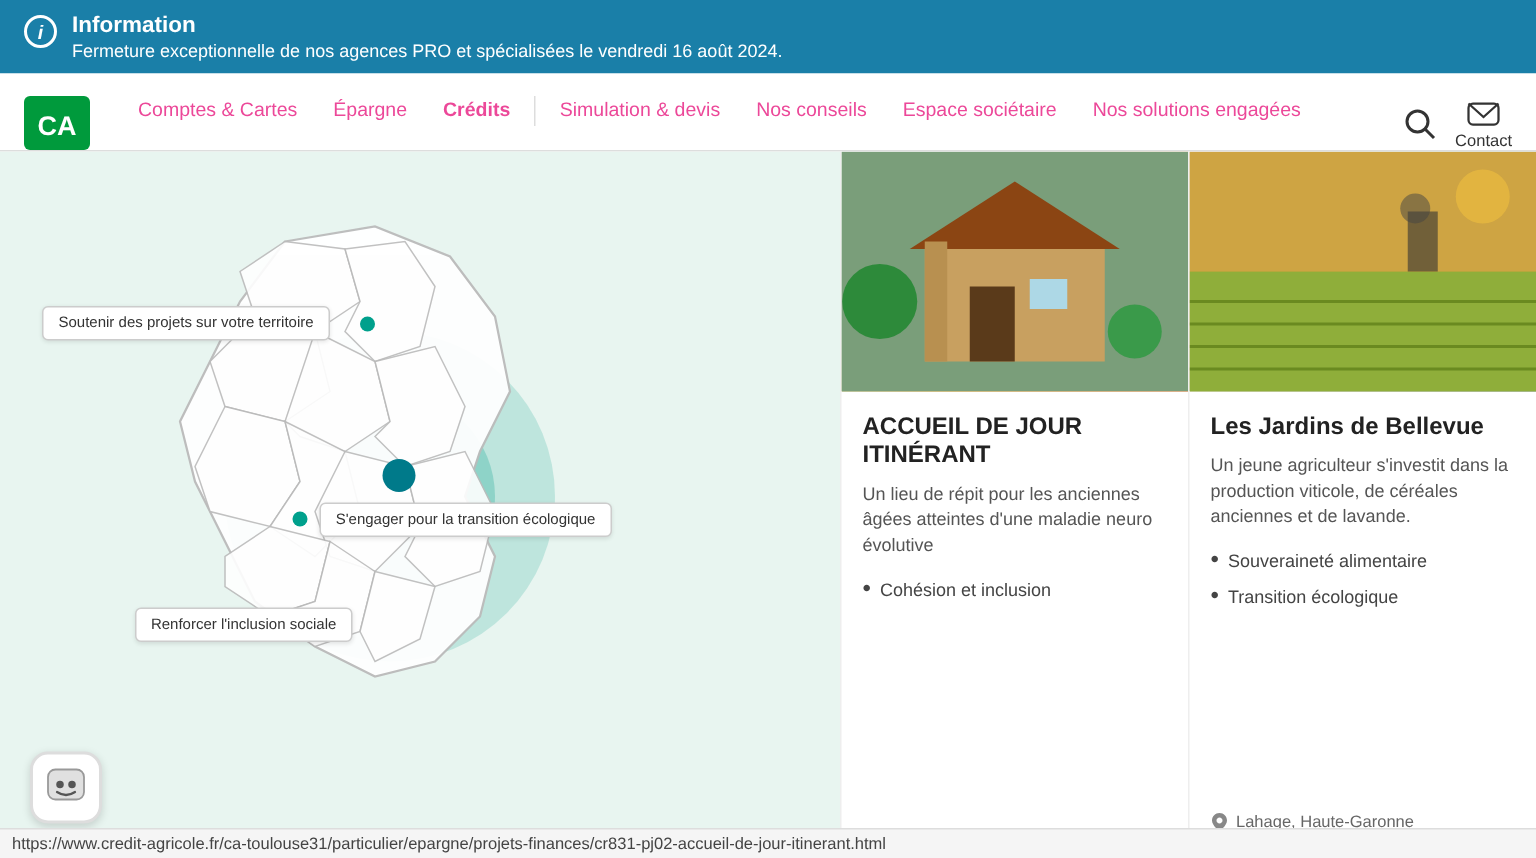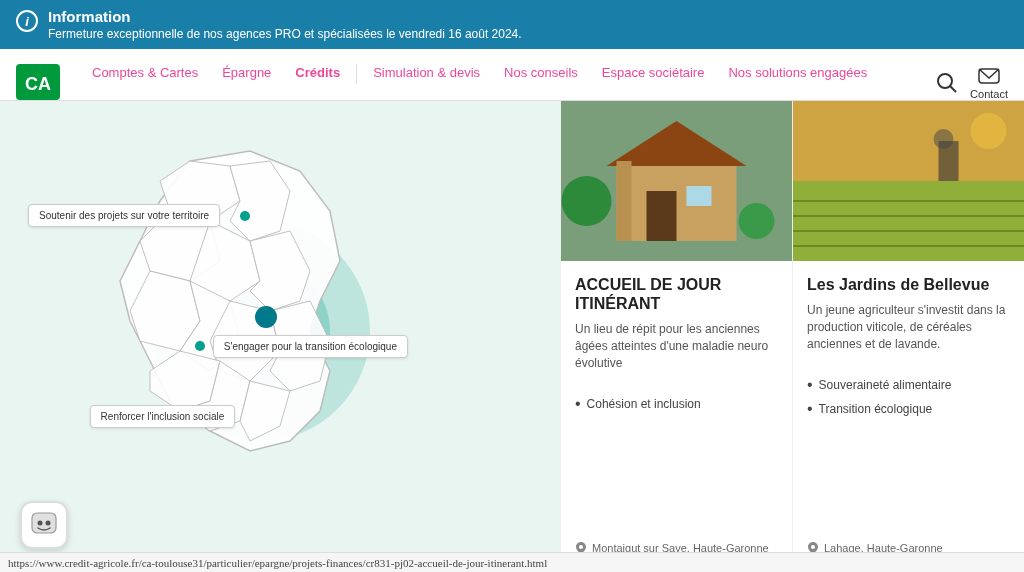--- a/index.html
+++ b/index.html
@@ -109,21 +109,21 @@
     .card-title-normal {
       font-size: 16px; font-weight: bold; color: #222;
       line-height: 1.2;
     }
 
     .card-desc {
       font-size: 12px; color: #555; line-height: 1.4;
     }
 
     .card-tags {
-      display: flex; flex-direction: column; gap: 6px; margin-top: 15px;
+      display: flex; flex-direction: column; gap: 6px; margin-top: 4px;
     }
 
     .card-tag {
       display: flex; align-items: center; gap: 6px;
       font-size: 12px; color: #444;
     }
     .card-tag::before {
       content: '•'; color: #444; font-size: 16px;
     }
 
@@ -154,21 +154,20 @@
       left: 0;
       right: 0;
       height: 20px;
       background: #f5f5f5;
       border-top: 1px solid #ddd;
       font-size: 11px;
       color: #444;
       padding: 2px 8px;
       display: flex;
       align-items: center;
-      font-family: Liberation Serif, serif;
     }
 
     
     .map-svg-container {
       position: absolute;
       top: 10px; left: 10px;
       width: 540px; height: 410px;
     }
 
     
@@ -328,26 +327,20 @@
         </svg>
       </div>
       <div class="card-body">
         <div class="card-title">ACCUEIL DE JOUR<br>ITINÉRANT</div>
         <div class="card-desc">Un lieu de répit pour les anciennes âgées atteintes d'une maladie neuro évolutive</div>
         <div class="card-tags">
           <div class="card-tag">
             <span>Cohésion et inclusion</span>
           </div>
         </div>
-        <div class="card-location">
-          <svg width="12" height="14" viewBox="0 0 12 14">
-              <path d="M6,1 C3.2,1 1,3.2 1,6 C1,9.5 6,13 6,13 C6,13 11,9.5 11,6 C11,3.2 8.8,1 6,1 Z M6,8 C4.9,8 4,7.1 4,6 C4,4.9 4.9,4 6,4 C7.1,4 8,4.9 8,6 C8,7.1 7.1,8 6,8 Z" fill="#888"></path>
-            </svg>
-          <span>Montaigut sur Save, Haute-Garonne</span>
-        </div>
       </div>
     </div>
 
     <div class="card">
       <div class="card-img-2">
         <svg width="100%" height="160" viewBox="0 0 240 160" preserveAspectRatio="xMidYMid slice">
           <rect width="240" height="160" fill="#c8a030"></rect>
           <rect x="0" y="80" width="240" height="80" fill="#8fae3a"></rect>
 
           <line x1="0" y1="100" x2="240" y2="100" stroke="#6a8a20" stroke-width="2"></line>

